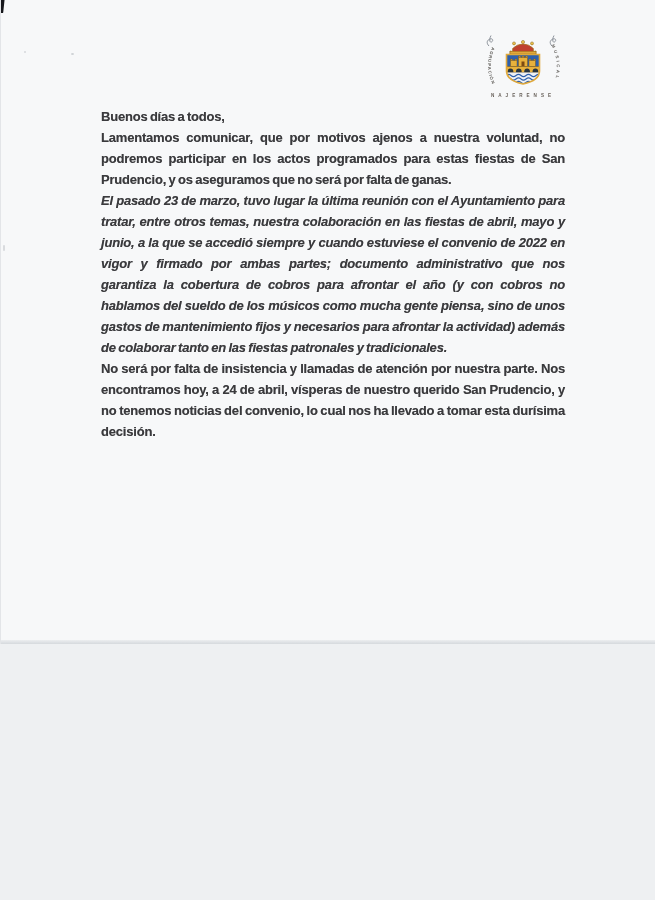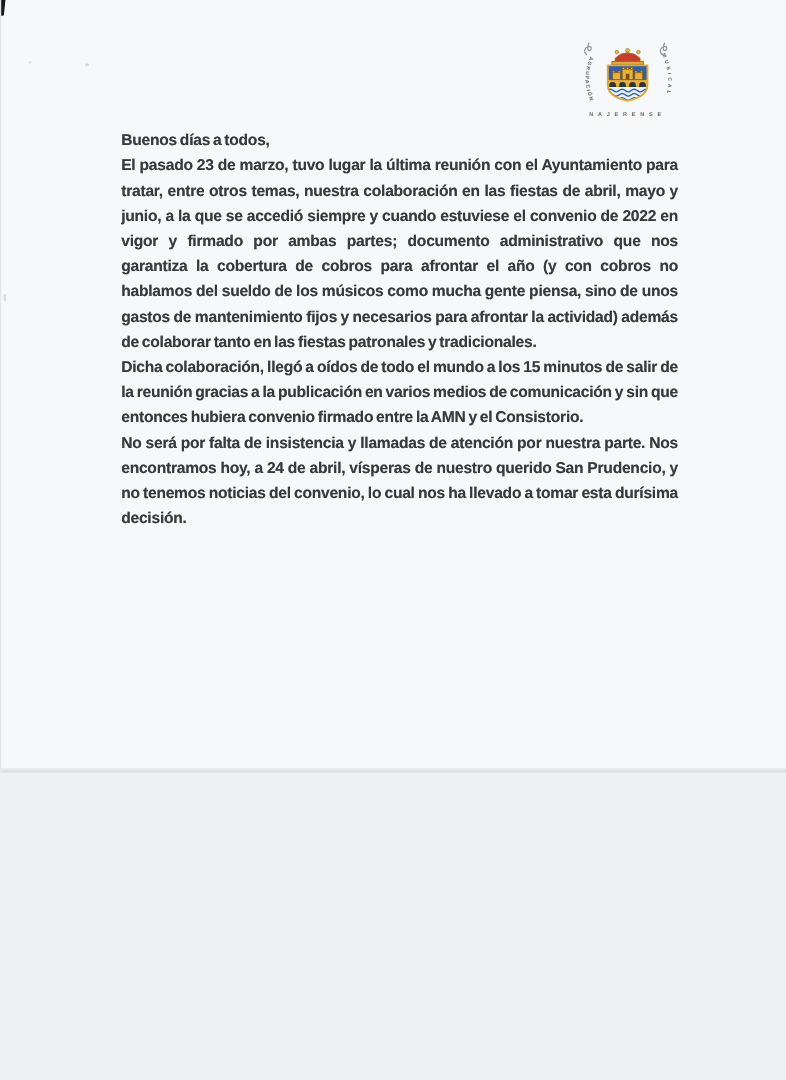--- a/index.html
+++ b/index.html
@@ -25,21 +25,21 @@
     font-weight:700;
     line-height:21px;
     letter-spacing:-0.2px;
     word-spacing:-1px;
     text-shadow:0 0 0.4px rgba(58,58,61,0.55);
   }
   .letter p{margin:0;text-align:justify;}
   .letter p.greeting{text-align:left;}
   .g9{margin-top:9px;}
   .g32{margin-top:32px;}
-  .g35{margin-top:35px;}
+  .g35{margin-top:35px;font-style:italic;}
   .g23{margin-top:23px;}
   .g2{margin-top:2px;}
   .g30{margin-top:30px;}
   
   .crest{
     position:absolute;
     left:480px; top:34px;
     width:84px; height:64px;
   }
   .crest text{
@@ -137,18 +137,18 @@
         <path d="M25 48.5 q2.5 -2.2 5 0 t5 0 t5 0 t5 0 t5 0 t5 0 t5 0" fill="none" stroke-width="1.1" stroke="#2d60ad"></path>
       </g>
     </g>
     <path d="M25.5 20.5 h33 v16.5 q0 9.5 -16.5 13 q-16.5 -3.5 -16.5 -13 z" fill="none" stroke-width="1.6" stroke="#e0a93c"></path>
 
     <text x="42" y="62.5" text-anchor="middle" font-size="4.6" letter-spacing="4" fill="#665f58">NAJERENSE</text>
   </svg>
 
   <div class="letter">
     <p class="greeting">Buenos días a todos,</p>
+    <p class="g32">Lamentamos comunicar, que por motivos ajenos a nuestra voluntad, no podremos participar en los actos programados para estas fiestas de San Prudencio, y os aseguramos que no será por falta de ganas.</p>
     <p class="g35">El pasado 23 de marzo, tuvo lugar la última reunión con el Ayuntamiento para tratar, entre otros temas, nuestra colaboración en las fiestas de abril, mayo y junio, a la que se accedió siempre y cuando estuviese el convenio de 2022 en vigor y firmado por ambas partes; documento administrativo que nos garantiza la cobertura de cobros para afrontar el año (y con cobros no hablamos del sueldo de los músicos como mucha gente piensa, sino de unos gastos de mantenimiento fijos y necesarios para afrontar la actividad) además de colaborar tanto en las fiestas patronales y tradicionales.</p>
-    <p class="g23">Dicha colaboración, llegó a oídos de todo el mundo a los 15 minutos de salir de la reunión gracias a la publicación en varios medios de comunicación y sin que entonces hubiera convenio firmado entre la AMN y el Consistorio.</p>
     <p class="g2">No será por falta de insistencia y llamadas de atención por nuestra parte. Nos encontramos hoy, a 24 de abril, vísperas de nuestro querido San Prudencio, y no tenemos noticias del convenio, lo cual nos ha llevado a tomar esta durísima decisión.</p>
   </div>
 
 </div>
 
 </body></html>

